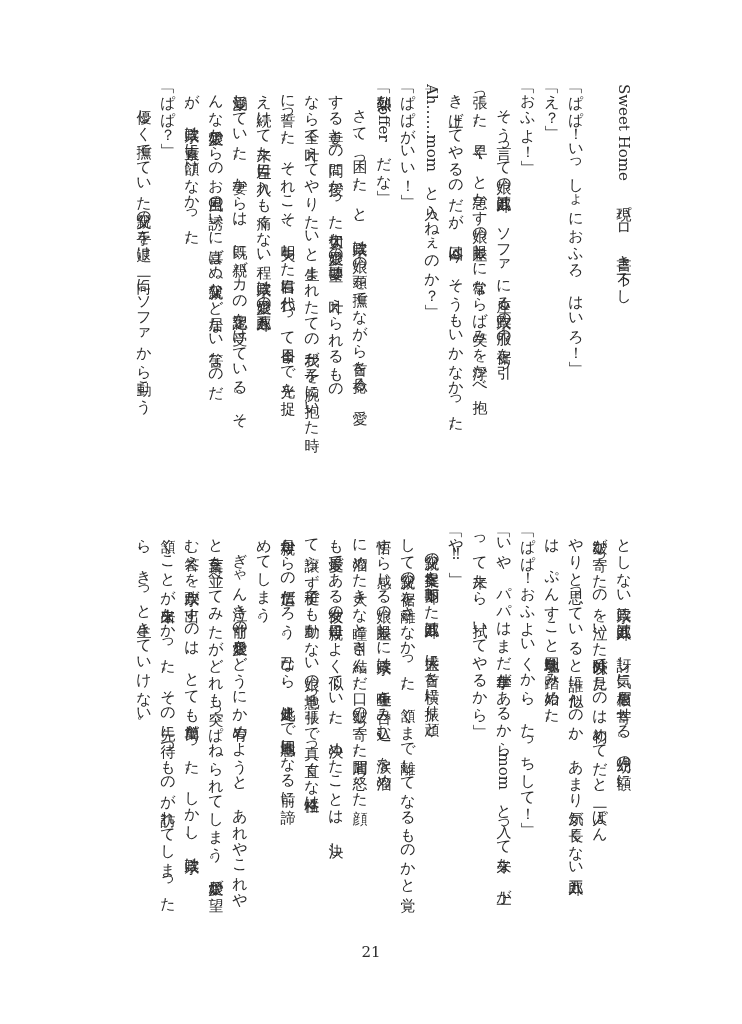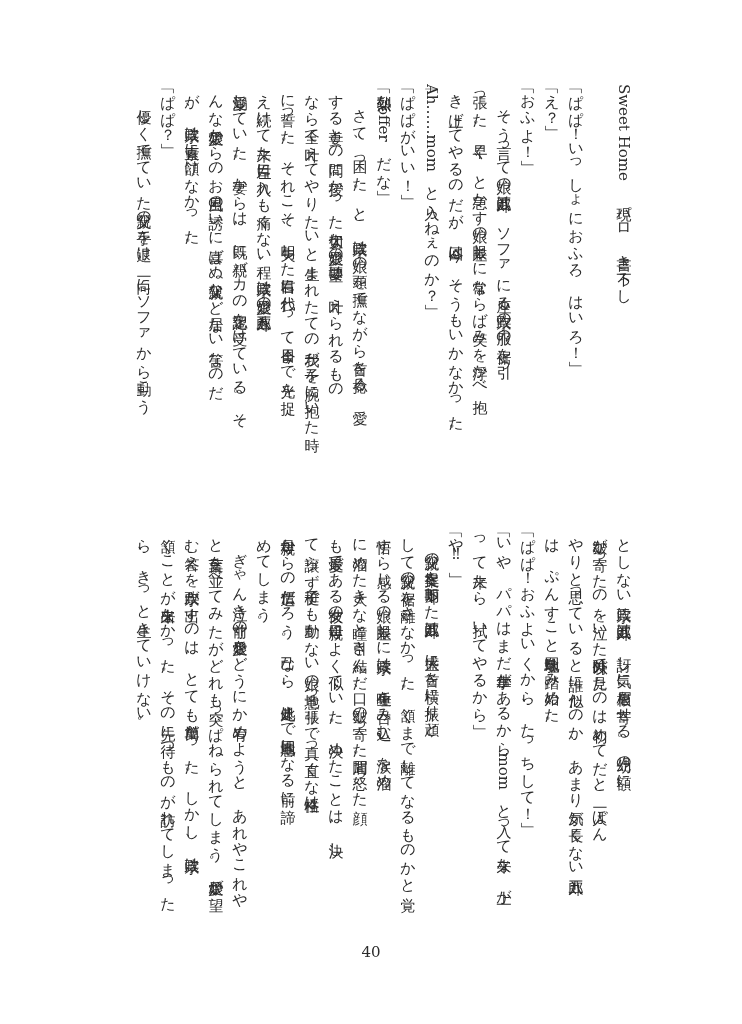--- a/index.html
+++ b/index.html
@@ -88,15 +88,15 @@
       <div class="line">て譲らず梃子でも動かない娘の意地っ張りで真っ直ぐな性格は、</div>
       <div class="line">母親からの遺伝だろう。己なら、此処まで意固地になる前に諦</div>
       <div class="line">めてしまう。</div>
       <div class="line">　ぎゃん泣き寸前の愛娘をどうにか宥めようと、あれやこれや</div>
       <div class="line">と言葉を並べてみたがどれも突っぱねられてしまう。愛娘が望</div>
       <div class="line">む答えを政宗が出すのは、とても簡単だった。しかし、政宗は、</div>
       <div class="line">頷くことが出来なかった。その先に待つものが訪れてしまった</div>
       <div class="line">ら、きっと生きていけない。</div>
     </section>
 
-  <footer class="page-number">40</footer>
+  <footer class="page-number">21</footer>
 
 </div>
 
 </body></html>

